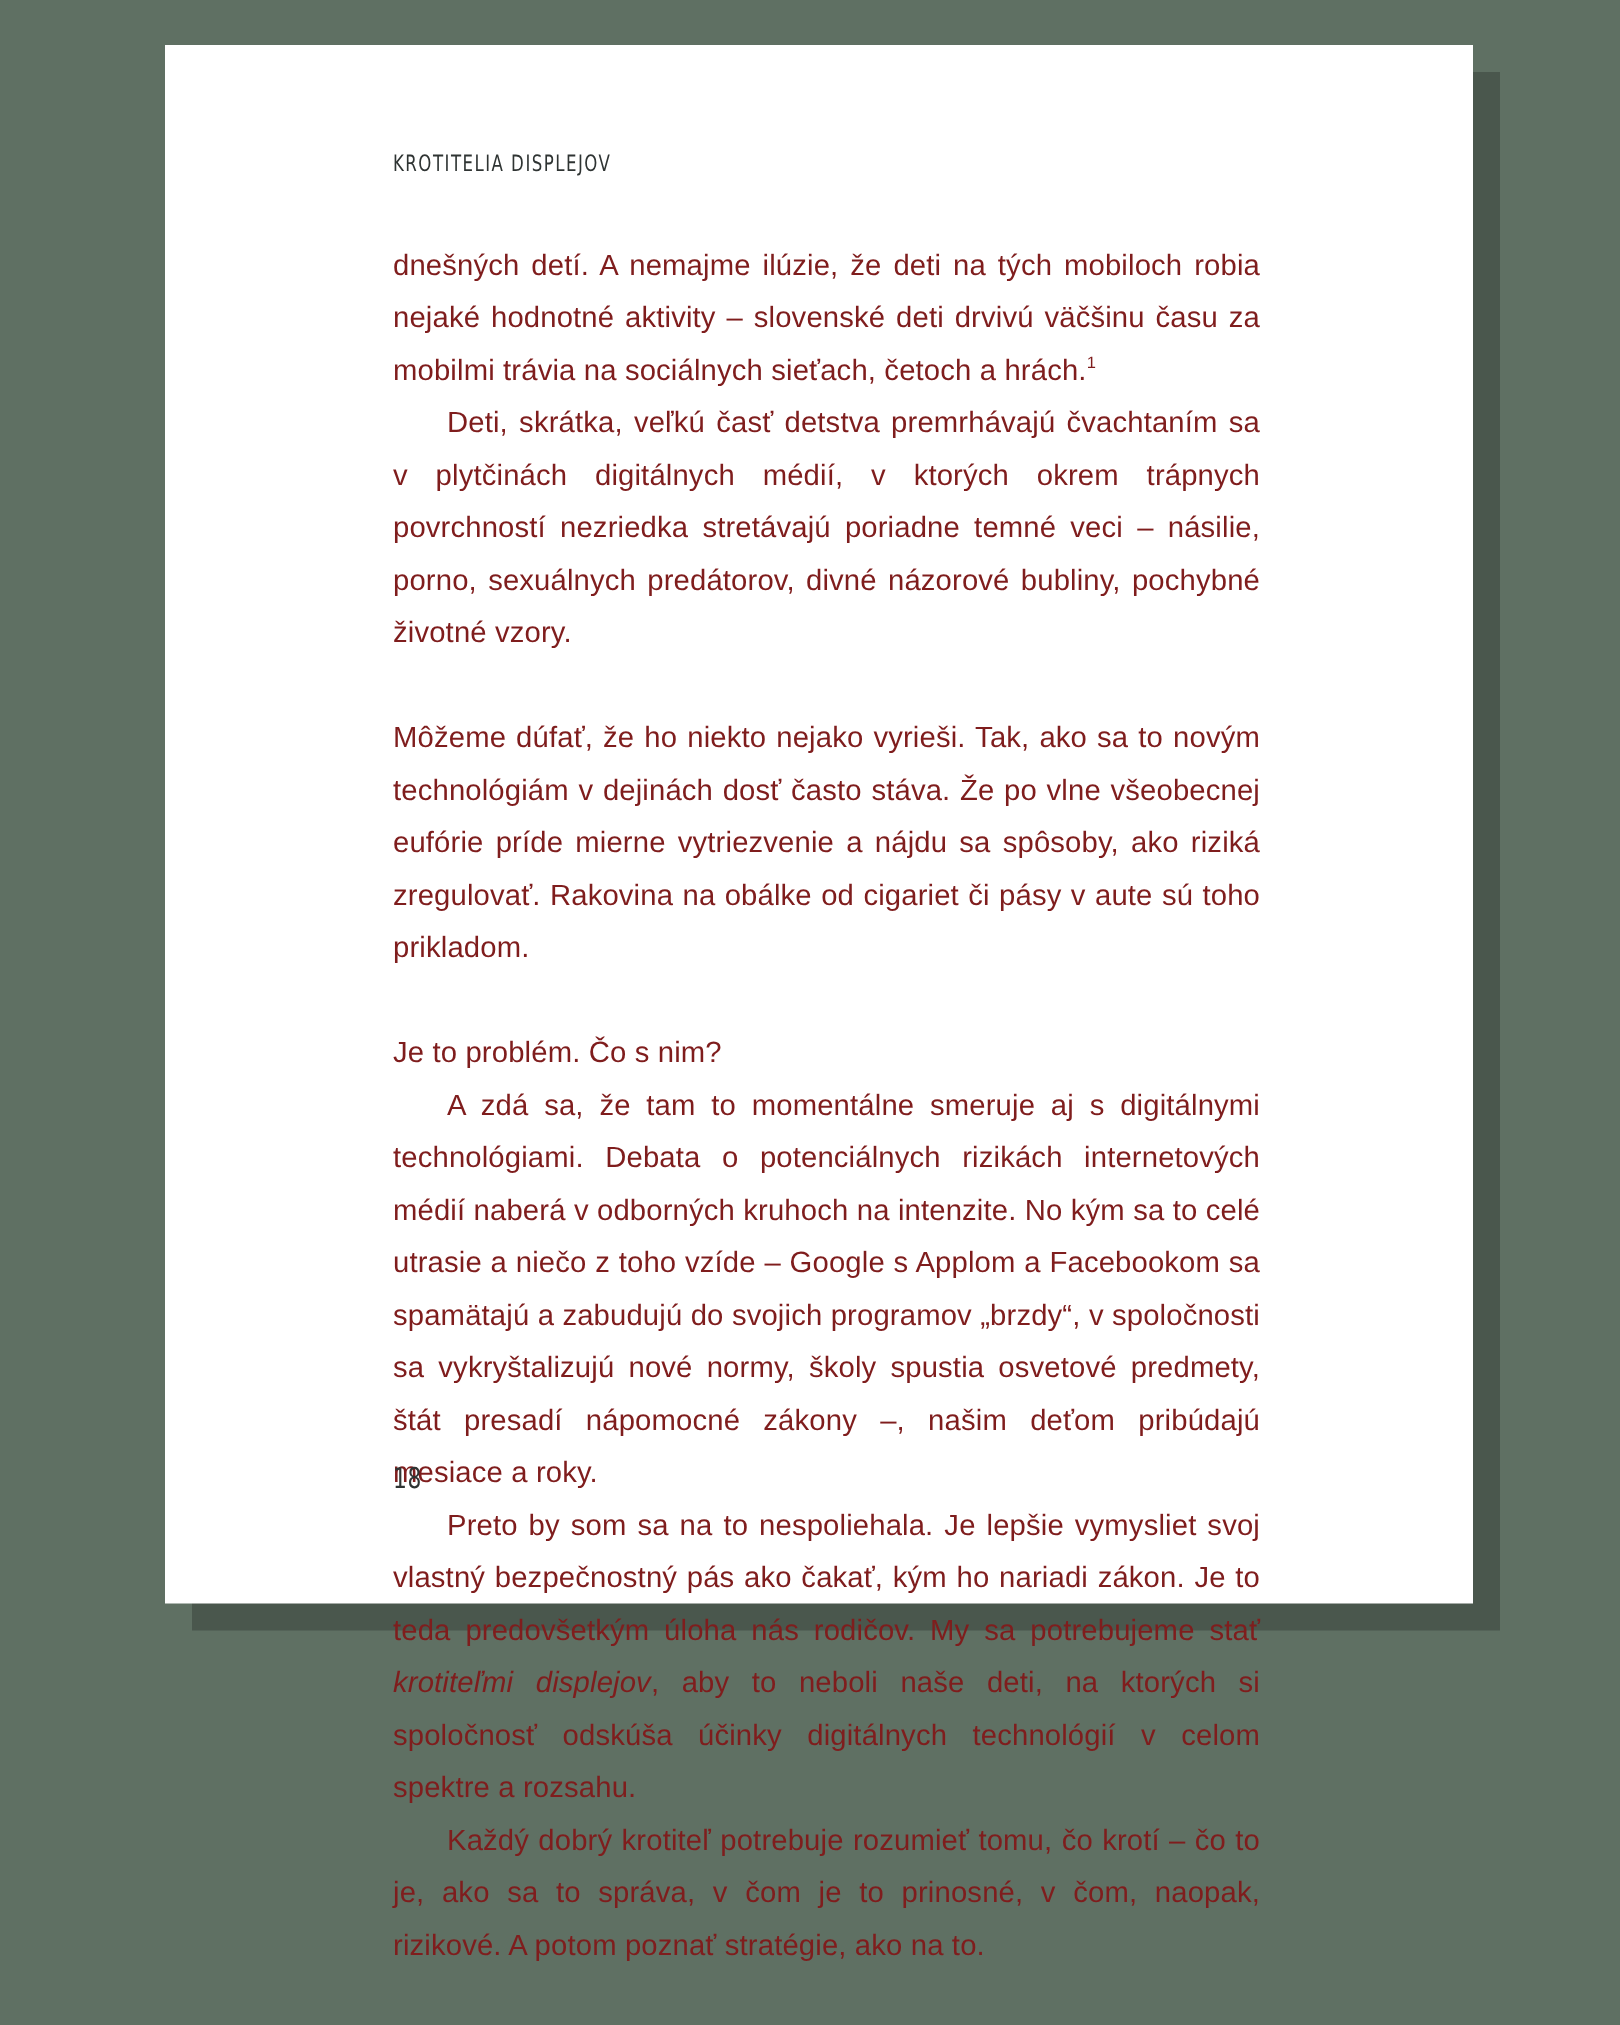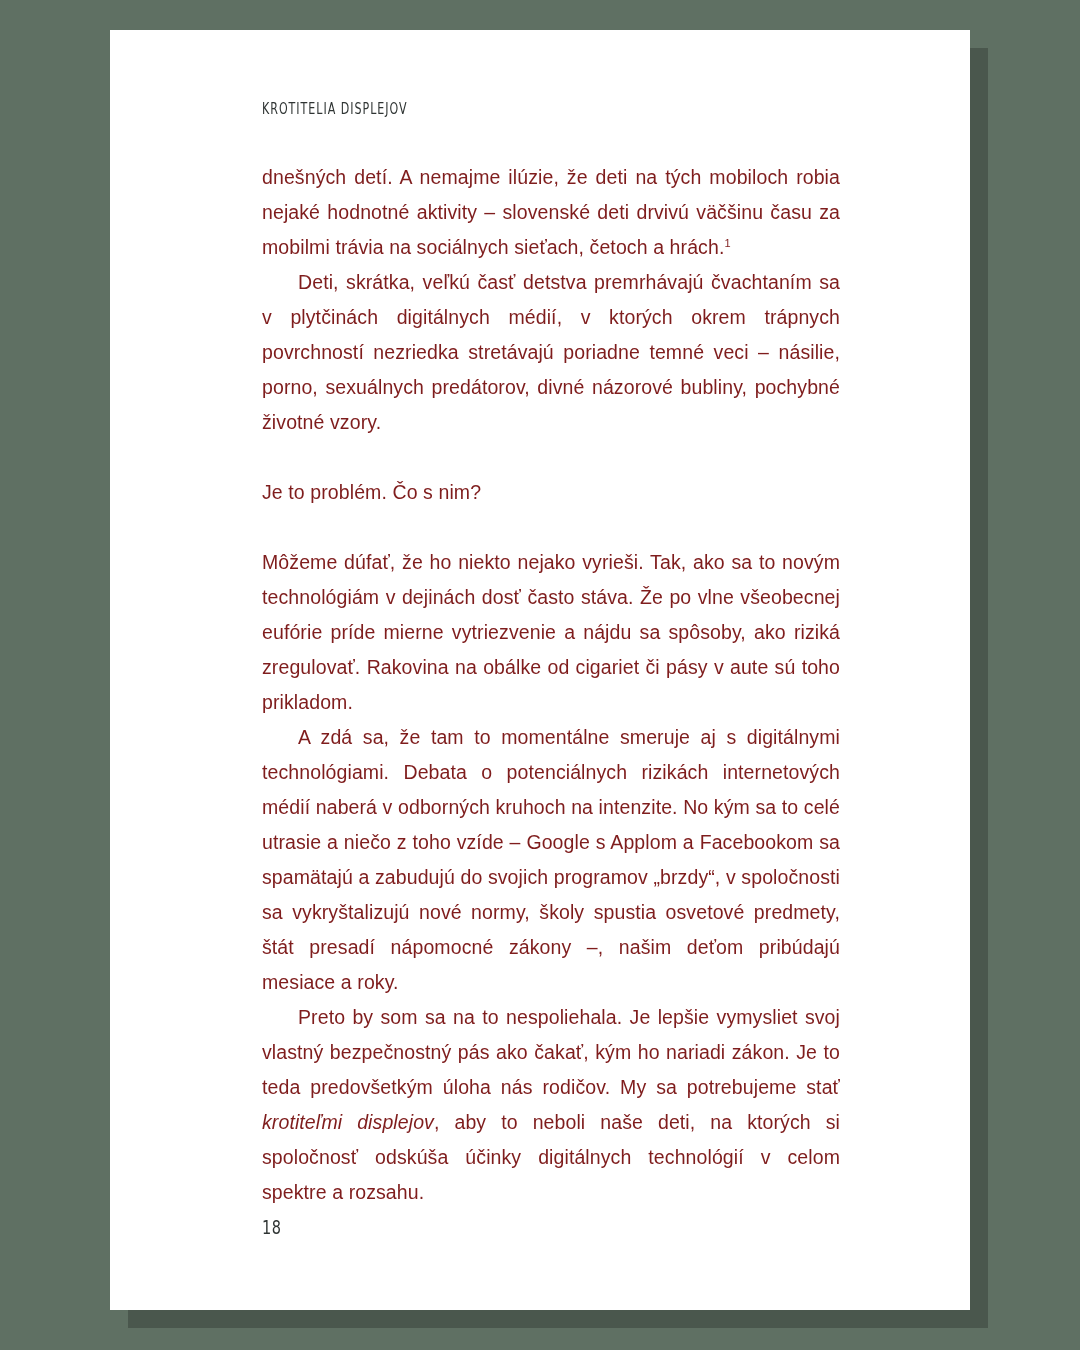--- a/index.html
+++ b/index.html
@@ -11,21 +11,22 @@
     height: 1350px;
     background: #5f7063;
     font-family: "Liberation Sans", sans-serif;
     overflow: hidden;
   }
   .page-shadow-wrap {
     position: absolute;
     left: 110px;
     top: 30px;
     width: 860px;
-    height: 1280px;
+    height: 1039px;
+    padding-left: 12px;
   }
   .page {
     position: absolute;
     inset: 0;
     background: #ffffff;
     box-shadow: 18px 18px 0 rgba(0,0,0,0.22);
   }
   .page-inner {
     position: absolute;
     left: 152px;
@@ -92,27 +93,28 @@
     <div class="page-inner">
 
       <div class="running-head">KROTITELIA DISPLEJOV</div>
 
       <div class="body-col">
 
         <p><span>dnešných detí. A nemajme ilúzie, že deti na tých mobiloch robia nejaké hodnotné aktivity – slovenské deti drvivú väčšinu času za mobilmi trávia na sociálnych sieťach, četoch a hrách.<sup>1</sup></span></p>
 
         <p class="indent"><span>Deti, skrátka, veľkú časť detstva premrhávajú čvachtaním sa v plytčinách digitálnych médií, v ktorých okrem trápnych povrchností nezriedka stretávajú poriadne temné veci – násilie, porno, sexuálnych predátorov, divné názorové bubliny, pochybné životné vzory.</span></p>
 
+        <p class="gap-before"><span>Môžeme dúfať, že ho niekto nejako vyrieši. Tak, ako sa to novým technológiám v dejinách dosť často stáva. Že po vlne všeobecnej eufórie príde mierne vytriezvenie a nájdu sa spôsoby, ako riziká zregulovať. Rakovina na obálke od cigariet či pásy v aute sú toho prikladom.</span></p>
+
         <p class="gap-before justify-last"><span>Je to problém. Čo s nim?</span></p>
-
-        <p class="gap-before"><span>Môžeme dúfať, že ho niekto nejako vyrieši. Tak, ako sa to novým technológiám v dejinách dosť často stáva. Že po vlne všeobecnej eufórie príde mierne vytriezvenie a nájdu sa spôsoby, ako riziká zregulovať. Rakovina na obálke od cigariet či pásy v aute sú toho prikladom.</span></p>
 
         <p class="indent"><span>A zdá sa, že tam to momentálne smeruje aj s digitálnymi technológiami. Debata o potenciálnych rizikách internetových médií naberá v odborných kruhoch na intenzite. No kým sa to celé utrasie a niečo z toho vzíde – Google s Applom a Facebookom sa spamätajú a zabudujú do svojich programov „brzdy“, v spoločnosti sa vykryštalizujú nové normy, školy spustia osvetové predmety, štát presadí nápomocné zákony –, našim deťom pribúdajú mesiace a roky.</span></p>
 
         <p class="indent"><span>Preto by som sa na to nespoliehala. Je lepšie vymysliet svoj vlastný bezpečnostný pás ako čakať, kým ho nariadi zákon. Je to teda predovšetkým úloha nás rodičov. My sa potrebujeme stať </span><em>krotiteľmi displejov</em><span>, aby to neboli naše deti, na ktorých si spoločnosť odskúša účinky digitálnych technológií v celom spektre a rozsahu.</span></p>
 
+        <p class="indent"><span>Každý dobrý krotiteľ potrebuje rozumieť tomu, čo krotí – čo to je, ako sa to správa, v čom je to prinosné, v čom, naopak, rizikové. A potom poznať stratégie, ako na to.</span></p>
 
       </div>
     </div>
 
     <div class="folio">18</div>
   </div>
 </div>
 
 </body></html>

